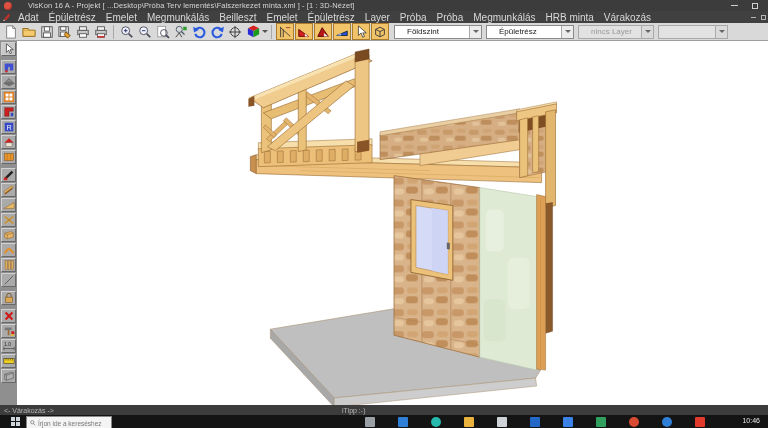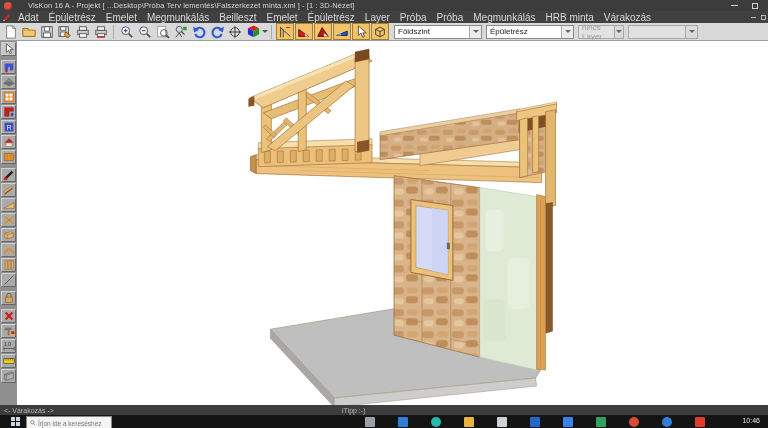--- a/index.html
+++ b/index.html
@@ -26,27 +26,27 @@
 
   
   .toolbar { position:absolute; left:0; top:23px; width:768px; height:18px; background:#d9d9d9;
     border-bottom:1px solid #9f9f9f; display:flex; align-items:center; padding-left:2px; }
   .tbtn { width:18px; height:17px; display:flex; align-items:center; justify-content:center; flex:0 0 auto; }
   .tbtn.yellow { width:18px; background:#f2c469; border:1px solid #a87c2c; margin-right:1px; }
   .tsep { width:4px; height:14px; border-right:1px solid #a8a8a8; margin-right:4px; flex:0 0 auto; }
   .ddot { width:6px; display:flex; align-items:center; justify-content:center; flex:0 0 auto; }
   .ddot i { border:3px solid transparent; border-top:3px solid #555; margin-top:3px; }
   .dd { height:14px; background:#fff; border:1px solid #8a8a8a; font-size:8px; color:#222;
-    display:flex; align-items:center; padding-left:3px; margin-left:4px; flex:0 0 auto; }
+    display:flex; align-items:center; padding-left:12px; margin-left:4px; flex:0 0 auto; }
   .dd .arrow { margin-left:auto; width:12px; height:12px; background:#ececec; border-left:1px solid #aaa;
     display:flex; align-items:center; justify-content:center; }
   .dd .arrow i { border:3px solid transparent; border-top:3px solid #666; margin-top:3px; }
   .dd.disabled { background:#e2e2e2; color:#9a9a9a; border-color:#a8a8a8; }
   .dd.disabled .arrow { background:#dadada; }
-  .dd1 { width:88px; } .dd2 { width:88px; } .dd3 { width:46px; } .dd4 { width:70px; }
+  .dd1 { width:88px; } .dd2 { width:88px; } .dd3 { width:76px; } .dd4 { width:70px; }
 
   
   .sidebar { position:absolute; left:0; top:41px; width:17px; bottom:23px; background:#8f8f8f;
     display:flex; flex-direction:column; align-items:center; padding-top:1px; gap:1px; overflow:hidden; }
   .sbtn { width:15px; height:14px; background:#aaa; flex:0 0 auto;
     border-top:1px solid #d2d2d2; border-left:1px solid #d2d2d2; border-right:1px solid #686868; border-bottom:1px solid #686868;
     display:flex; align-items:center; justify-content:center; }
   .sbtn.active { background:#c8c8c8; }
   .ssep { height:2px; flex:0 0 auto; }
 

